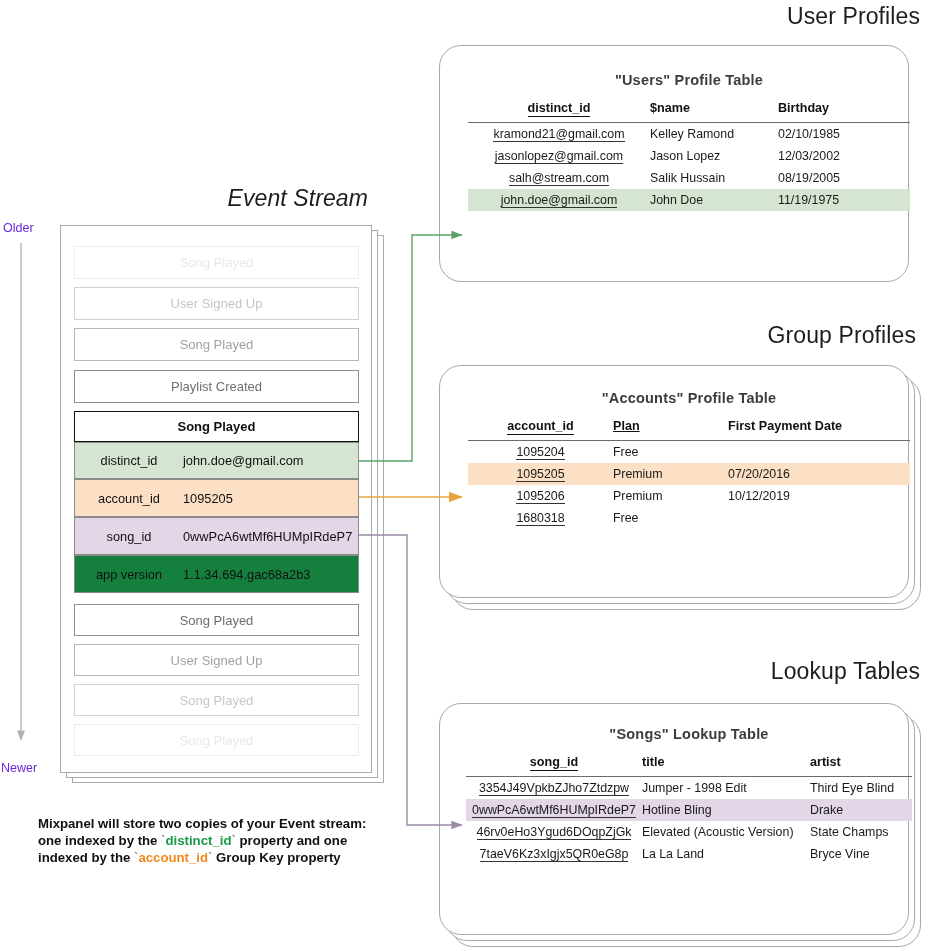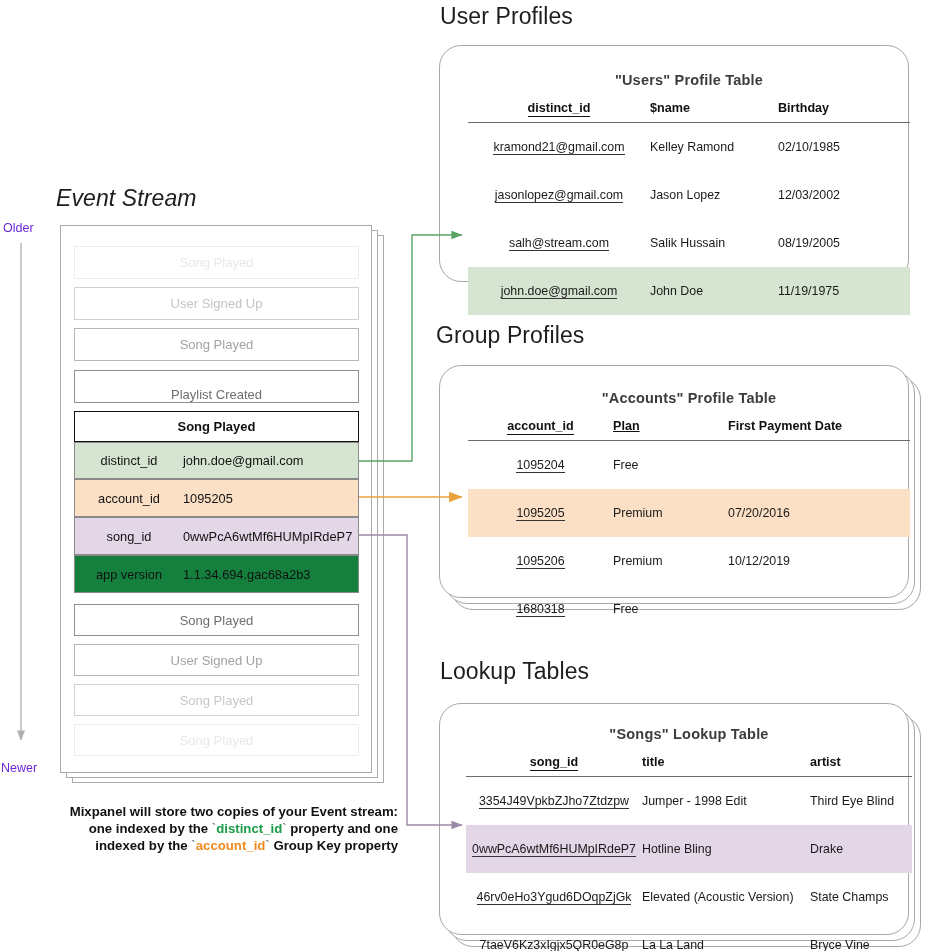--- a/index.html
+++ b/index.html
@@ -5,21 +5,21 @@
   html,body{margin:0;padding:0;}
   body{
     width:941px;height:951px;background:#ffffff;position:relative;
     font-family:"Liberation Sans","DejaVu Sans",sans-serif;
     color:#1a1a1a;overflow:hidden;
   }
   .abs{position:absolute;}
 
   
   .sec-title{
-    font-size:23px;font-weight:400;color:#1d1d1d;text-align:left;
+    font-size:23px;font-weight:400;color:#1d1d1d;text-align:right;
     letter-spacing:.1px;
   }
 
   
   .stack{position:absolute;}
   .stack .sheet{
     position:absolute;border:1.4px solid #a8a8a8;border-radius:22px;
     background:#ffffff;box-sizing:border-box;
   }
   .stack .sheet.front{background:#fff;}
@@ -34,21 +34,21 @@
   table.grid th{
     font-weight:bold;font-size:12.6px;color:#111;padding:0 0 7px 0;
     text-align:left;white-space:nowrap;
   }
   table.grid th.key{text-align:center;}
   table.grid th.key span{
     border-bottom:1.6px solid #111;padding-bottom:1px;
   }
   table.grid tr.headrow th{border-bottom:1.3px solid #6c6c6c;}
   table.grid td{
-    padding:17px 0;color:#1a1a1a;white-space:nowrap;vertical-align:middle;
+    padding:4px 0;color:#1a1a1a;white-space:nowrap;vertical-align:middle;
   }
   table.grid td.key{text-align:center;}
   table.grid td.key span{border-bottom:1px solid #333;}
   table.grid tr.hl-green td{background:#d6e5d1;}
   table.grid tr.hl-orange td{background:#fce0c6;}
   table.grid tr.hl-purple td{background:#e2d6e7;}
 
   
   #event-stream-stack .es-sheet{
     position:absolute;border:1.6px solid #aaaaaa;background:#fff;box-sizing:border-box;
@@ -68,22 +68,22 @@
   .prow.g{background:#d6e5d1;}
   .prow.o{background:#fce0c6;}
   .prow.p{background:#e2d6e7;}
   .prow.w{background:#15803d;}
 
   
   .axis-label{font-size:12.5px;color:#6d28d9;}
 
   
   #stream-caption{
-    position:absolute;text-align:right;font-size:13.2px;line-height:17px;
-    color:#111;font-weight:bold;
+    position:absolute;text-align:left;font-size:13.2px;line-height:17px;
+    color:#111;font-weight:bold;margin-top:12px;
   }
   #stream-caption .green{color:#1a9b48;}
   #stream-caption .orange{color:#f08a1d;}
   #stream-caption .tick{color:#555;font-weight:normal;}
 
   svg.overlay{position:absolute;left:0;top:0;width:941px;height:951px;pointer-events:none;}
 </style>
 </head>
 <body>
 
@@ -100,21 +100,21 @@
 
 <div class="ev" style="left:74px;top:246px;width:285px;height:33px;opacity:.13;">
   <span>Song Played</span>
 </div>
 <div class="ev" style="left:74px;top:287px;width:285px;height:33px;opacity:.35;">
   <span>User Signed Up</span>
 </div>
 <div class="ev" style="left:74px;top:328px;width:285px;height:33px;opacity:.55;">
   <span>Song Played</span>
 </div>
-<div class="ev" style="left:74px;top:370px;width:285px;height:33px;opacity:.85;align-items:flex-end;">
+<div class="ev" style="left:74px;top:370px;width:285px;height:33px;opacity:.85;">
   <span>Playlist Created</span>
 </div>
 
 <div class="ev strong" style="left:74px;top:411px;width:285px;height:31px;">
   <span>Song Played</span>
 </div>
 <div class="prow g" style="left:74px;top:442px;width:285px;height:37px;">
   <span class="pk">distinct_id</span>
   <span class="pv">john.doe@gmail.com</span>
 </div>

